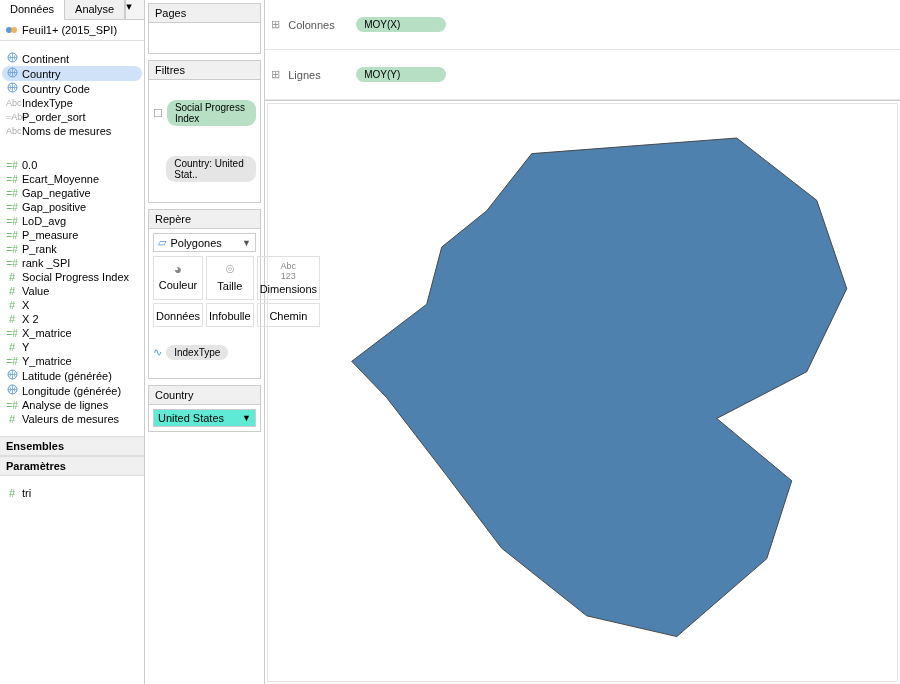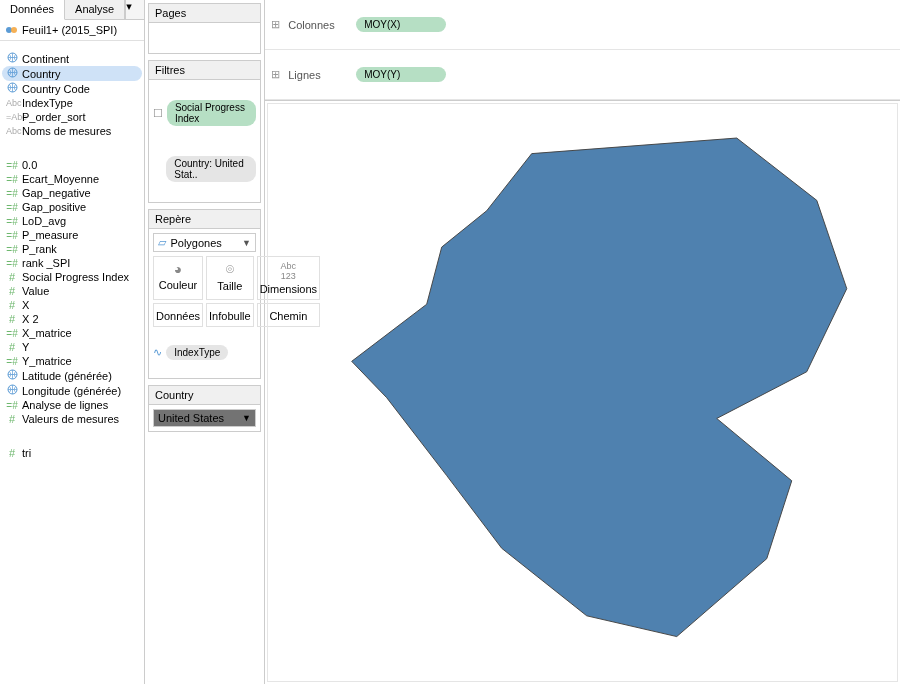--- a/index.html
+++ b/index.html
@@ -28,21 +28,21 @@
 .pill-green { background: #b6dfc4; }
 .pill-blue { background: #e5e5e5; }
 .pill-line { display: flex; align-items: center; gap: 4px; margin: 2px 0; }
 .mark-dropdown { width: 100%; border: 1px solid #ccc; padding: 2px 4px; background: #fff; display: flex; align-items: center; gap: 4px; cursor: pointer; }
 .mark-grid { display: grid; grid-template-columns: 1fr 1fr 1fr; gap: 3px; margin-top: 4px; }
 .mark-cell { border: 1px solid #e0e0e0; padding: 4px 2px; text-align: center; cursor: pointer; }
 .mark-cell .mi { display: block; font-size: 14px; margin-bottom: 2px; color: #888; }
 .mark-cell .lbl { font-size: 11px; }
 .mark-pill-row { display: flex; align-items: center; gap: 4px; margin-top: 4px; }
 .mark-line-icon { color: #5b9bd5; }
-.country-select { width: 100%; border: 1px solid #ccc; padding: 2px 4px; background: #737373; display: flex; justify-content: space-between; align-items: center; cursor: pointer; }
+.country-select { width: 100%; border: 1px solid #ccc; padding: 2px 4px; background: #5eead4; display: flex; justify-content: space-between; align-items: center; cursor: pointer; }
 .main { flex: 1; display: flex; flex-direction: column; }
 .shelves { border-bottom: 1px solid #ccc; }
 .shelf-row { display: flex; align-items: center; border-bottom: 1px solid #e5e5e5; padding: 3px 6px; gap: 8px; }
 .shelf-label { width: 60px; display: flex; align-items: center; gap: 4px; color: #555; }
 .shelf-pill-area { flex: 1; }
 .canvas { flex: 1; position: relative; overflow: hidden; border: 1px solid #e5e5e5; margin: 2px; }
 .canvas svg { width: 100%; height: 100%; }
 .dropdown-arrow { margin-left: auto; font-size: 9px; color: #555; }
 .grid-icon { font-size: 11px; color: #999; }
 </style>
@@ -178,21 +178,27 @@
       <div class="field">
         <span class="field-icon" style="color: rgb(111, 184, 111); font-size: 10px;">=#</span>
         <span class="italic">Analyse de lignes</span>
       </div>
       <div class="field">
         <span class="field-icon" style="color: rgb(111, 184, 111);">#</span>
         <span class="italic">Valeurs de mesures</span>
       </div>
     </div>
 
-
+  <div class="section-header">
+    <span>Ensembles</span>
+  </div>
+
+  <div class="section-header">
+    <span>Paramètres</span>
+  </div>
   <div class="field-list" id="params-list">
       <div class="field">
         <span class="field-icon" style="color: rgb(111, 184, 111);">#</span>
         <span>tri</span>
       </div>
     </div>
 </div>
 
 <div class="middle-pane">
   <div class="card">

